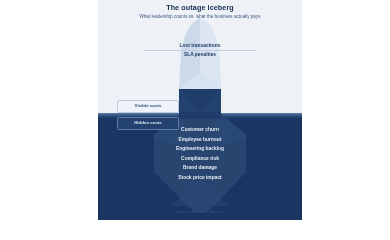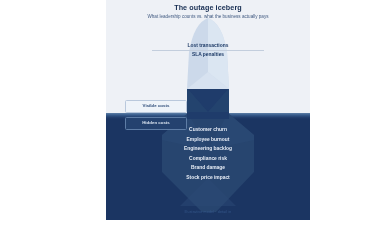--- a/index.html
+++ b/index.html
@@ -10,21 +10,21 @@
   body {
     width: 390px;
     height: 220px;
     font-family: "Liberation Sans", sans-serif;
     overflow: hidden;
   }
 
   
   #canvas {
     position: absolute;
-    left: 106px;
+    left: 98px;
     top: 0;
     width: 204px;
     height: 220px;
     overflow: hidden;
   }
 
   
   .sky {
     position: absolute;
     left: 0; top: 0;

